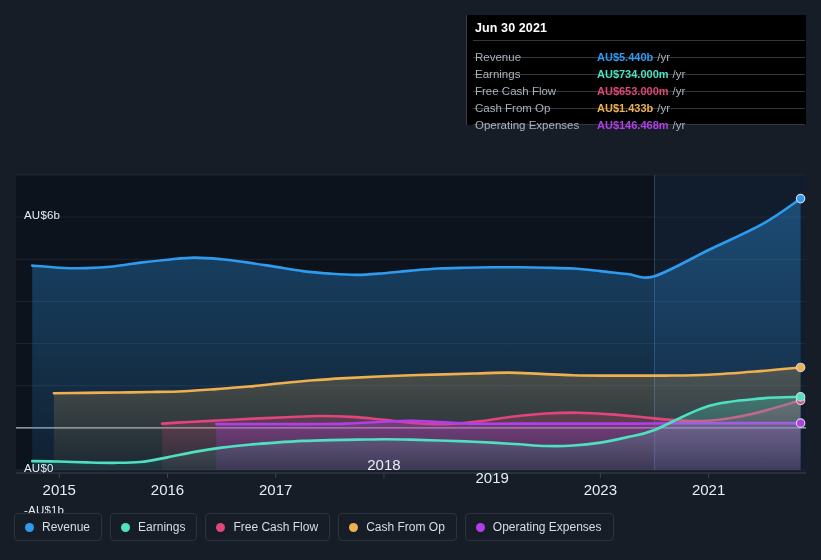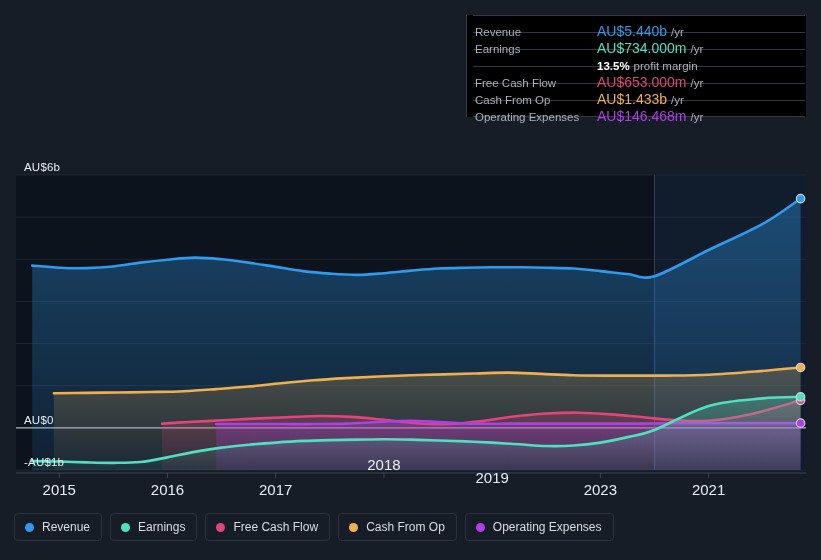--- a/index.html
+++ b/index.html
@@ -37,20 +37,21 @@
     top: 0;
   }
 
   
   .y-label {
     position: absolute;
     font-size: 11.5px;
     color: #e6edf3;
     letter-spacing: 0.2px;
     white-space: nowrap;
+    margin-top: 48px;
   }
 
   
   .x-label {
     position: absolute;
     font-size: 15px;
     color: #e6edf3;
     transform: translateX(-50%);
     white-space: nowrap;
   }
@@ -84,22 +85,22 @@
     height: 17px;
   }
   .tt-row.last { border-bottom: 1px solid #33383e; }
   .tt-label {
     width: 122px;
     font-size: 11.5px;
     color: #a9b1ba;
     flex: none;
   }
   .tt-value {
-    font-size: 14px;
-    font-weight: normal;
+    font-size: 11px;
+    font-weight: bold;
     white-space: nowrap;
   }
   .tt-unit {
     font-size: 11.5px;
     color: #a9b1ba;
     margin-left: 4px;
     margin-top: 8px;
   }
   .tt-sub {
     font-size: 11.5px;
@@ -229,35 +230,31 @@
         <div class="x-label" style="left: 167.507px; top: 481px; text-align: center;">2016</div>
         <div class="x-label" style="left: 275.726px; top: 481px;">2017</div>
         <div class="x-label" style="left: 383.945px; top: 456px;">2018</div>
         <div class="x-label" style="left: 492.164px; top: 469px;">2019</div>
         <div class="x-label" style="left: 600.384px; top: 481px;">2023</div>
         <div class="x-label" style="left: 708.603px; top: 481px;">2021</div>
       </div>
   </div>
 
   <div id="tooltip">
+    <div id="tooltip-date">Jun 30 2021</div>
     <div id="tooltip-rows">
         <div class="tt-row">
           <div class="tt-label">Revenue</div>
           <div class="tt-value" style="color: rgb(46, 155, 239);">AU$5.440b</div>
           <div class="tt-unit">/yr</div>
         </div>
         <div class="tt-row">
           <div class="tt-label">Earnings</div>
           <div class="tt-value" style="color: rgb(79, 224, 192);">AU$734.000m</div>
           <div class="tt-unit">/yr</div>
-        </div>
-        <div class="tt-row">
-          <div class="tt-label"></div>
-          <div class="tt-sub" style="color: rgb(255, 255, 255);">13.5%</div>
-          <div class="tt-unit">profit margin</div>
         </div>
         <div class="tt-row">
           <div class="tt-label">Free Cash Flow</div>
           <div class="tt-value" style="color: rgb(224, 69, 123);">AU$653.000m</div>
           <div class="tt-unit">/yr</div>
         </div>
         <div class="tt-row">
           <div class="tt-label">Cash From Op</div>
           <div class="tt-value" style="color: rgb(240, 176, 80);">AU$1.433b</div>
           <div class="tt-unit">/yr</div>

